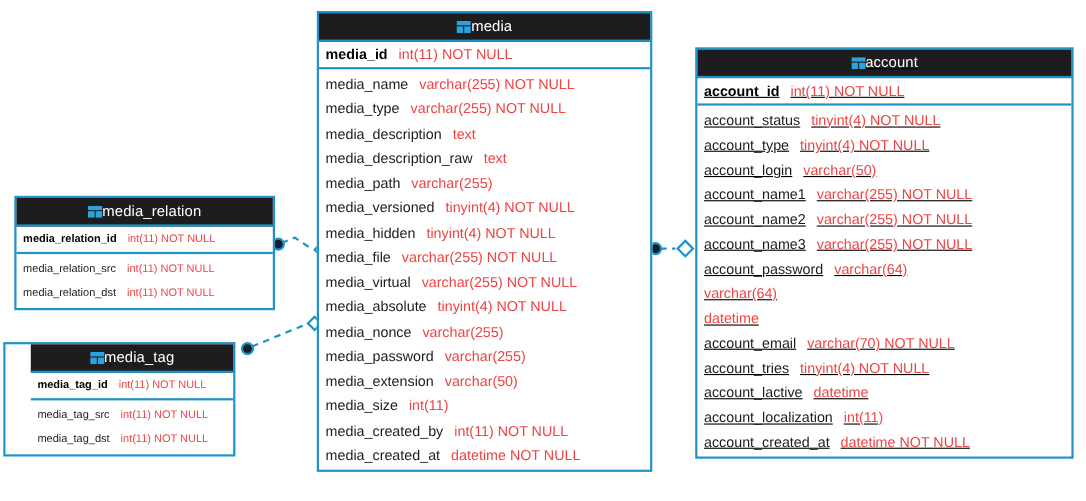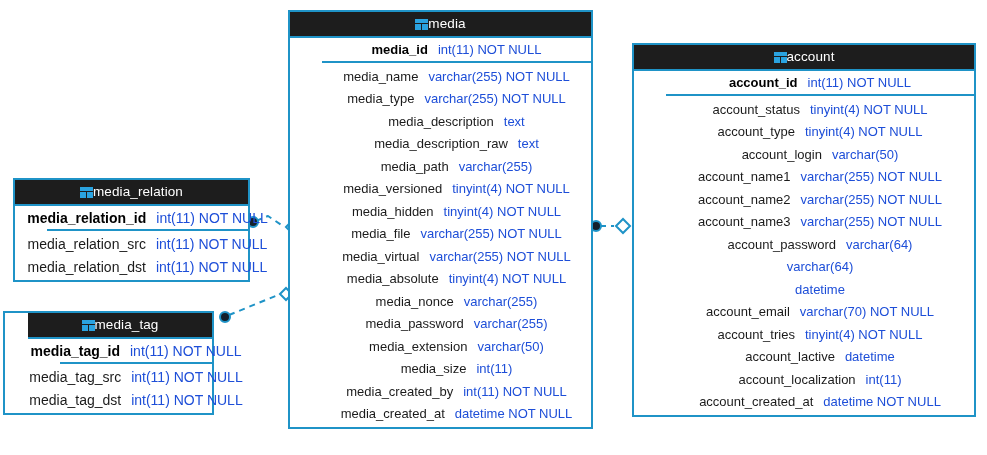--- a/index.html
+++ b/index.html
@@ -61,57 +61,56 @@
     flex: 0 0 auto;
   }
   .tbl-icon svg { display: block; }
 
   .pk-row {
     border-bottom: 2px solid #1f93c7;
   }
   .row {
     display: flex;
     align-items: center;
-    justify-content: center;
+    justify-content: flex-start;
     box-sizing: border-box;
     padding: 0 6px;
     height: 22.5px;
     font-size: 13px;
     color: #222222;
     white-space: nowrap;
-    margin-left: 32px;
   }
   .row.pk-row {
     height: 25px;
   }
   .row .col-name {
     color: #1b1b1b;
     padding-right: 10px;
   }
   .row.pk-row .col-name {
     font-weight: bold;
     color: #000000;
   }
   .row .col-type {
-    color: #1d4ed8;
+    color: #ef4444;
     text-align: right;
   }
   .rows-body {
     padding-top: 2px;
     padding-bottom: 2px;
   }
 
   
   #entity-media        { left: 288px; top: 10px;  width: 305px; }
-  #entity-account      { left: 632px; top: 43px;  width: 344px; }
+  #entity-account      { left: 632px; top: 43px;  width: 344px; text-decoration: underline; }
   #entity-media_relation { left: 13px;  top: 178px; width: 237px; }
   #entity-media-tag    { left: 3px;  top: 311px; width: 211px; padding-left: 23px; }
 
   #entity-media-tag .row,
-  #entity-media_relation .row { font-size: 14px; }
+  #entity-media_relation .row { font-size: 10px; }
 </style>
 </head>
 <body>
 
 <div id="canvas">
 
   <svg id="edges" viewBox="0 0 987 455" xmlns="http://www.w3.org/2000/svg">
 
     <g>
       <path d="M 256 221 L 268 216 L 283 226" fill="none" stroke="#1f93c7" stroke-width="2" stroke-dasharray="6,5" stroke-linejoin="round"></path>

